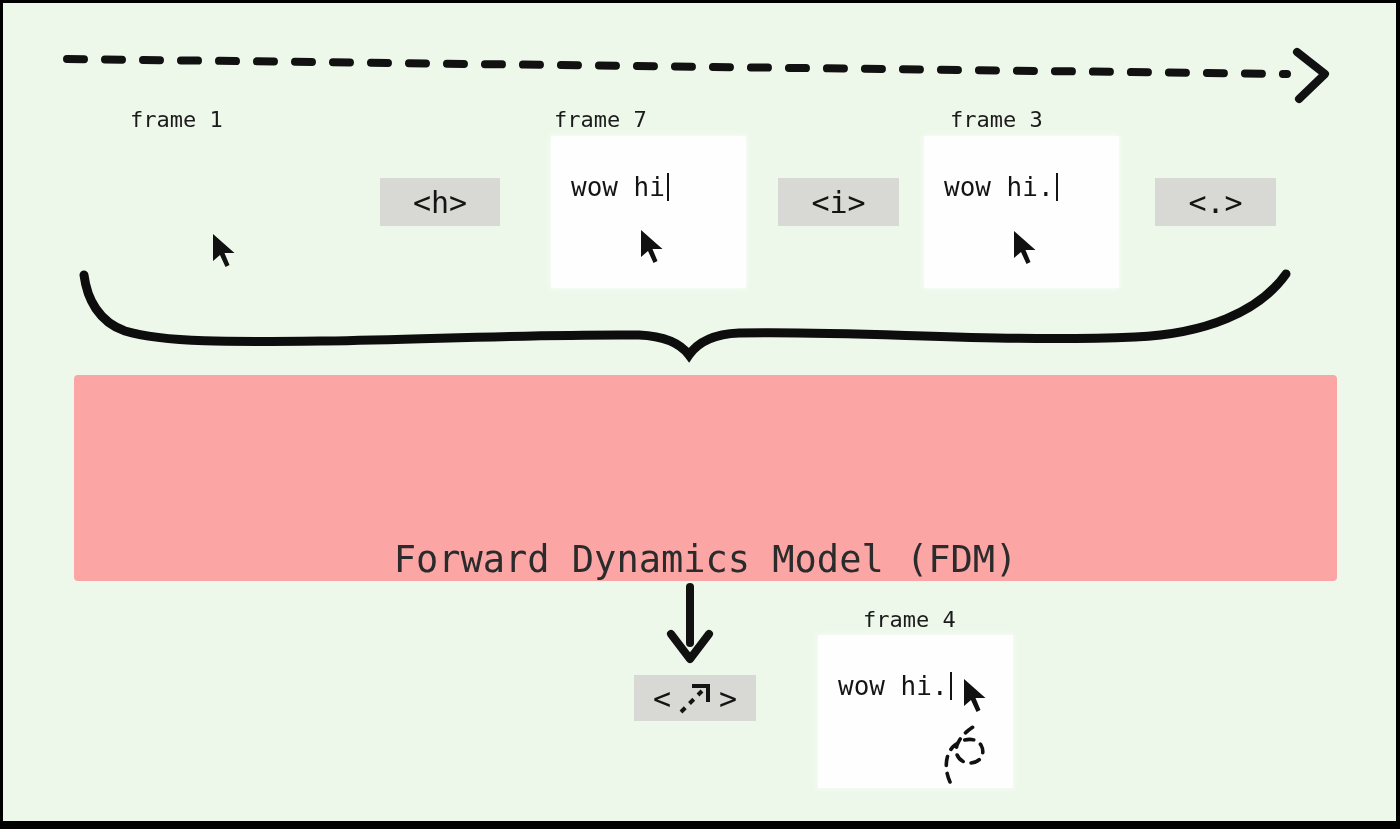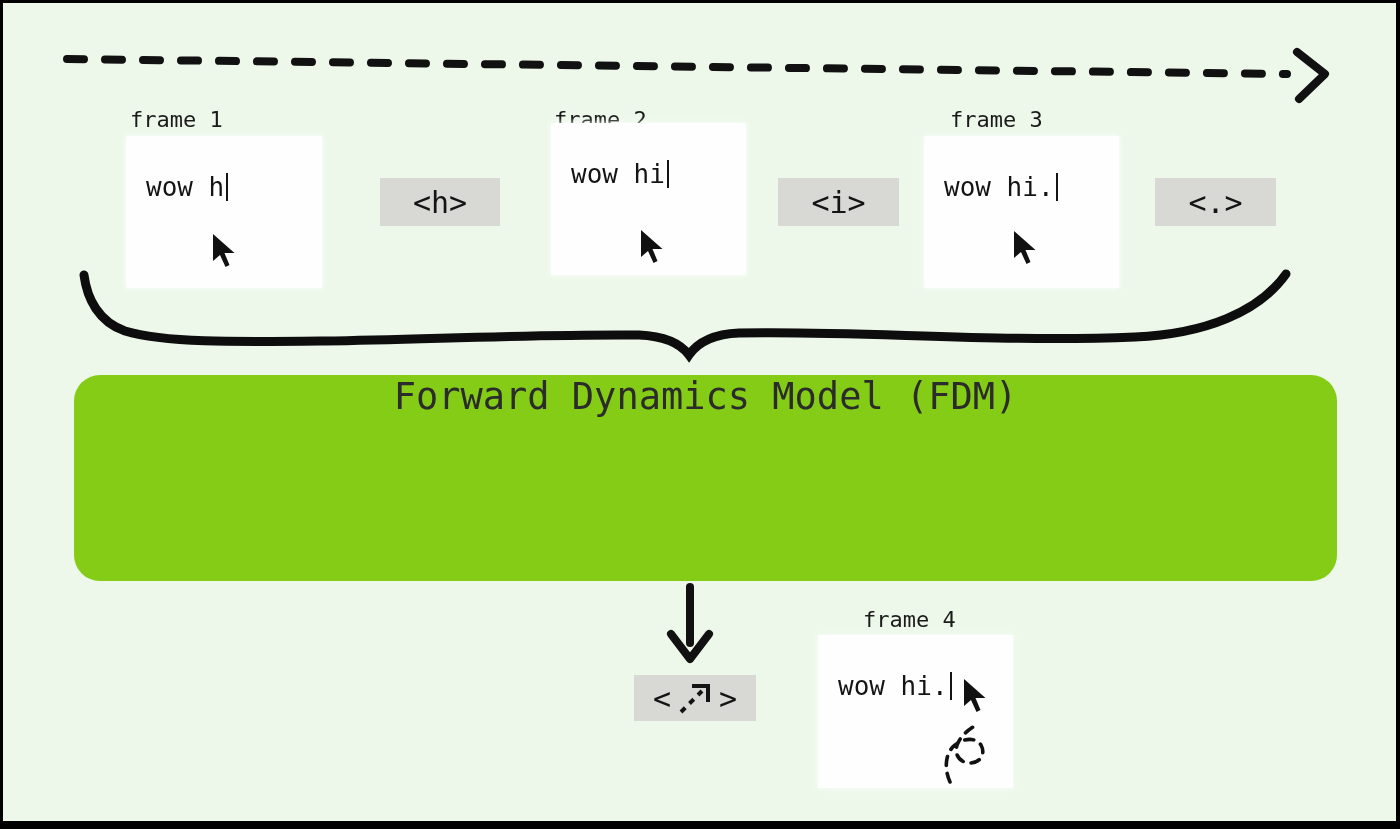--- a/index.html
+++ b/index.html
@@ -44,53 +44,50 @@
     background:#d8d9d4;
     display:flex;
     align-items:center;
     justify-content:center;
     font-size:30px;
     color:#141414;
     white-space:nowrap;
   }
   .chip.predicted{gap:2px;}
   .fdm{
-    background:#84cc16;
-    border-radius:26px;
+    background:#fca5a5;
+    border-radius:4px;
     display:flex;
-    align-items:flex-start;
+    align-items:flex-end;
     justify-content:center;
   }
   .fdm-label{
     font-size:37px;
     color:#2b2b2b;
     white-space:nowrap;
   }
   svg.overlay{
     position:absolute;
     left:0;top:0;
     pointer-events:none;
   }
 </style>
 </head>
 <body>
 
 <div class="stage">
 
   <div class="abs frame-label" style="left:127px;top:104px;">frame 1</div>
-  <div class="abs frame-panel" style="left:123px;top:133px;width:196px;height:152px;">
-    <div class="frame-text"><span>wow h</span><span class="caret"></span></div>
-  </div>
 
   <div class="abs chip" style="left:377px;top:175px;width:120px;height:48px;">
     <span>&lt;h&gt;</span>
   </div>
 
-  <div class="abs frame-label" style="left:551px;top:104px;">frame 2</div>
-  <div class="abs frame-panel" style="left:548px;top:120px;width:195px;height:152px;text-align:right;">
+  <div class="abs frame-label" style="left:551px;top:104px;">frame 7</div>
+  <div class="abs frame-panel" style="left:548px;top:133px;width:195px;height:152px;text-align:right;">
     <div class="frame-text"><span>wow hi</span><span class="caret"></span></div>
   </div>
 
   <div class="abs chip" style="left:775px;top:175px;width:121px;height:48px;">
     <span>&lt;i&gt;</span>
   </div>
 
   <div class="abs frame-label" style="left:947px;top:104px;">frame 3</div>
   <div class="abs frame-panel" style="left:921px;top:133px;width:195px;height:152px;">
     <div class="frame-text"><span>wow hi.</span><span class="caret"></span></div>

